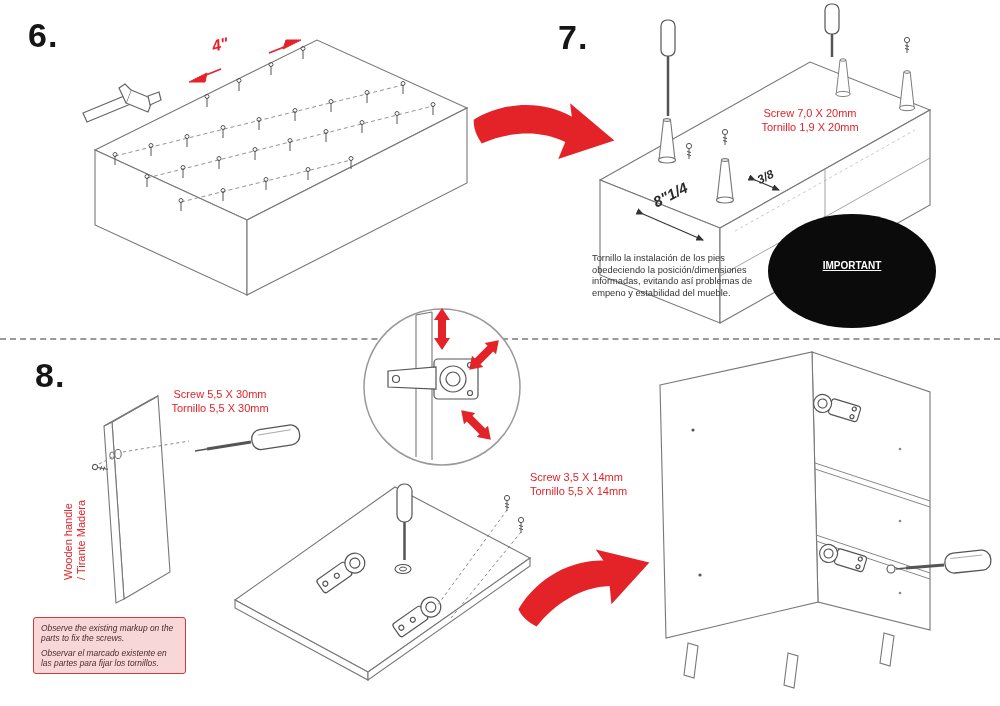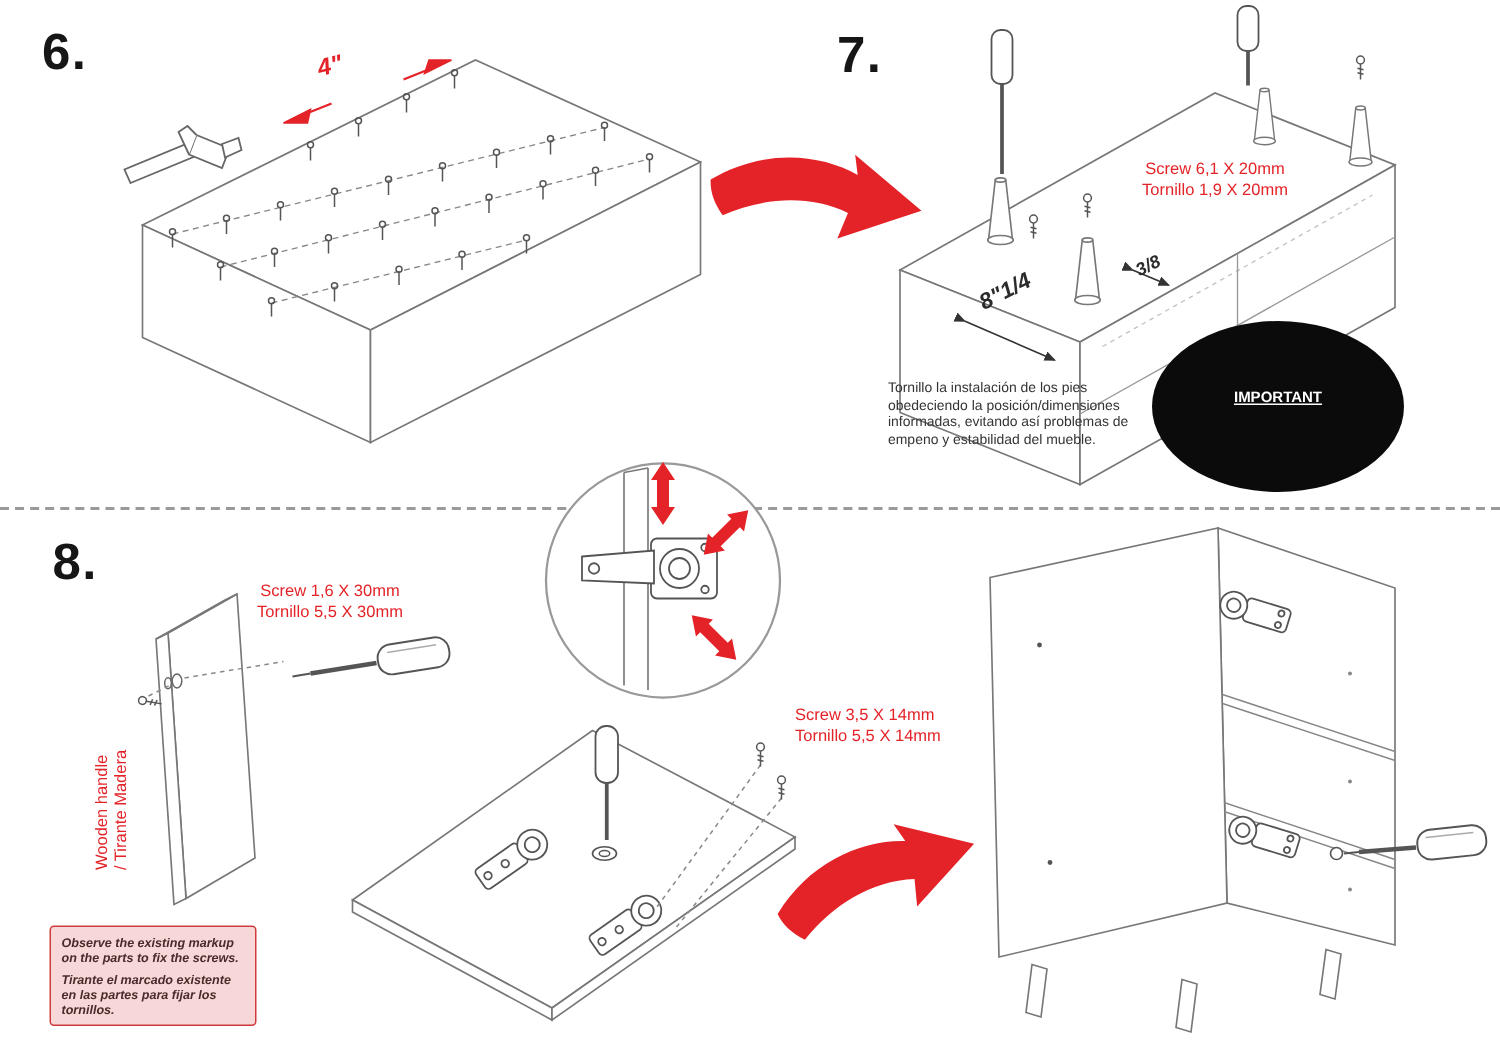--- a/index.html
+++ b/index.html
@@ -16,22 +16,22 @@
   .dimS{font-size:12px;font-weight:bold;font-style:italic;color:#2b2b2b;transform:rotate(-27deg);white-space:nowrap}
   .divider{width:1000px;border-top:2px dashed #9a9a9a}
   .atn{width:186px}
   .atn-hdr{border-bottom:2px solid #101010}
   .atn-title{display:inline-block;background:#101010;color:#fff;font-weight:bold;font-size:12.5px;padding:1px 16px 2px 4px}
   .atn-body{font-size:9.3px;line-height:11.5px;color:#333;margin-top:3px}
   .oval{width:168px;height:114px;background:#0b0b0b;border-radius:50%;color:#fff;
         display:flex;flex-direction:column;align-items:center;justify-content:center;text-align:center}
   .oval .t{font-size:10px;font-weight:bold;text-decoration:underline;margin-bottom:12px}
   .oval .b{font-size:7.6px;line-height:9.4px;width:132px}
-  .note{width:138px;background:var(--note-bg);border:1.3px solid var(--note-border);border-radius:3px;
-        padding:5px 7px;font-style:italic;font-weight:700;color:#4a2b2b;font-size:8.4px;line-height:10px}
+  .note{width:153px;background:var(--note-bg);border:1.3px solid var(--note-border);border-radius:3px;
+        padding:5px 7px;font-style:italic;font-weight:400;color:#4a2b2b;font-size:8.4px;line-height:10px}
   .note p + p{margin-top:5px}
   .vlabel{transform-origin:0 0;transform:rotate(-90deg);font-size:11px;line-height:13px;white-space:nowrap;color:var(--red)}
   svg{display:block}
 </style>
 </head>
 <body>
 
 <div class="page">
 
   <svg width="0" height="0" aria-hidden="true">
@@ -170,21 +170,21 @@
     <g stroke="#555" fill="#fff">
       <rect x="240" y="4" width="14" height="30" rx="6" stroke-width="1.2"></rect>
       <line x1="247" y1="34" x2="247" y2="57" stroke-width="2.5"></line>
     </g>
     <g stroke="#333" stroke-width="1.1" fill="none">
       <line x1="58" y1="214" x2="118" y2="240" marker-start="url(#ah7)" marker-end="url(#ah7)"></line>
       <line x1="170" y1="180" x2="194" y2="190" marker-start="url(#ah7)" marker-end="url(#ah7)"></line>
     </g>
   </svg>
   <div class="abs center" style="left:735px;top:106px;width:150px">
-    <div class="lbl red">Screw 6,1 X 20mm</div>
+    <div class="lbl red">Screw 7,0 X 20mm</div>
     <div class="lbl red">Tornillo 1,9 X 20mm</div>
   </div>
   <div class="abs dimL" style="left:652px;top:186px">8"1/4</div>
   <div class="abs dimS" style="left:757px;top:170px">3/8</div>
 
   <div class="abs atn" style="left:592px;top:250px">
     <div class="atn-body">Tornillo la instalación de los pies obedeciendo la posición/dimensiones informadas, evitando así problemas de empeno y estabilidad del mueble.</div>
   </div>
 
   <div class="abs oval" style="left:768px;top:214px">
@@ -208,21 +208,21 @@
     <g stroke="#555" fill="#fff">
       <line x1="110" y1="66" x2="122" y2="64" stroke-width="1.5"></line>
       <line x1="122" y1="64" x2="166" y2="57" stroke-width="3"></line>
       <g transform="translate(167,56) rotate(-9)">
           <rect x="0" y="-10" width="48" height="20" rx="9" stroke-width="1.3"></rect>
           <line x1="7" y1="-5" x2="40" y2="-5" stroke="#aaa" stroke-width="1"></line>
         </g>
     </g>
   </svg>
   <div class="abs center" style="left:155px;top:387px;width:130px">
-    <div class="lbl red">Screw 1,6 X 30mm</div>
+    <div class="lbl red">Screw 5,5 X 30mm</div>
     <div class="lbl red">Tornillo 5,5 X 30mm</div>
   </div>
   <div class="abs vlabel" style="left:62px;top:580px">
     <div>Wooden handle</div>
     <div>/ Tirante Madera</div>
   </div>
 
   <svg class="abs" style="left:358px;top:303px" width="168" height="168">
     <circle cx="84" cy="84" r="78" fill="#fff" stroke="#999" stroke-width="1.5"></circle>
     <g stroke="#777" fill="none" stroke-width="1.1">
@@ -330,16 +330,16 @@
     </g>
     <g stroke="#777" fill="#fff" stroke-width="1.1">
       <path d="M40,298 l10,3 -4,32 -10,-3 z"></path>
       <path d="M140,308 l10,3 -4,32 -10,-3 z"></path>
       <path d="M236,288 l10,3 -4,30 -10,-3 z"></path>
     </g>
   </svg>
 
   <div class="abs note" style="left:33px;top:617px">
     <p>Observe the existing markup on the parts to fix the screws.</p>
-    <p>Tirante el marcado existente en las partes para fijar los tornillos.</p>
+    <p>Observar el marcado existente en las partes para fijar los tornillos.</p>
   </div>
 
 </div>
 
 </body></html>

